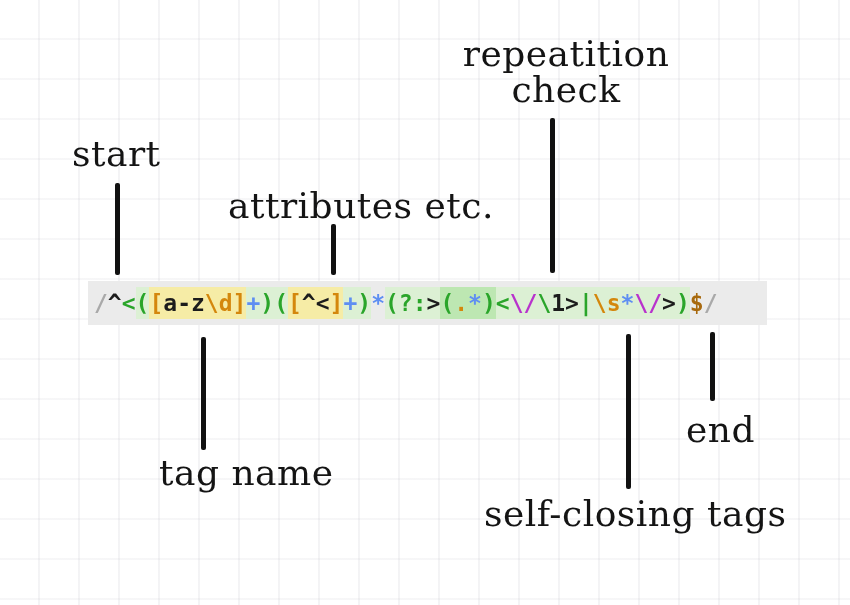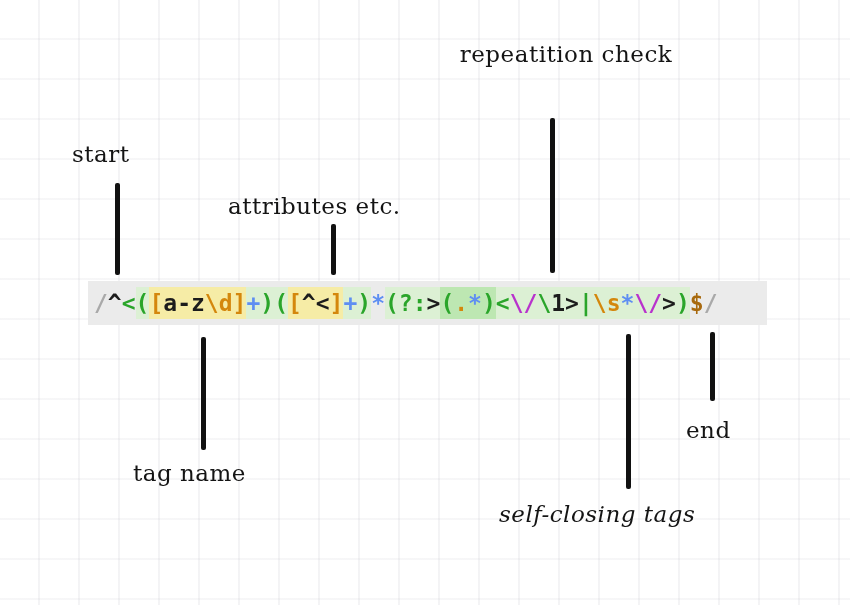--- a/index.html
+++ b/index.html
@@ -5,21 +5,21 @@
   html,body { margin:0; padding:0; background:#fff; }
   #canvas {
     position:relative; width:850px; height:605px; overflow:hidden;
     background-color:#ffffff;
     background-image:
       repeating-linear-gradient(to right,  transparent 0 38px, rgba(185,185,195,0.16) 38px 40px),
       repeating-linear-gradient(to bottom, transparent 0 38px, rgba(185,185,195,0.12) 38px 40px);
     font-family:"DejaVu Serif","Liberation Serif",serif;
   }
   .lbl {
-    position:absolute; color:#141414; font-size:23px; line-height:36px;
+    position:absolute; color:#141414; font-size:36px; line-height:36px;
     white-space:nowrap; letter-spacing:0.5px;
   }
   .lbl-center { text-align:center; white-space:normal; }
   .vline {
     position:absolute; width:5px; background:#111; border-radius:2px;
   }
   #regex-bar {
     position:absolute; left:88px; top:281px; width:679px; height:44px;
     display:flex; align-items:center; padding-left:6px; box-sizing:border-box;
     font-family:"DejaVu Sans Mono","Liberation Mono",monospace;
@@ -41,21 +41,21 @@
 
   <div class="lbl" style="left:72px; top:136px;text-align:right;">start</div>
   <div class="vline" style="left:115px; top:183px; height:92px;"></div>
 
   <div class="lbl" style="left:228px; top:188px;">attributes etc.</div>
   <div class="vline" style="left:331px; top:224px; height:51px;"></div>
 
   <div id="regex-bar" style="background: rgb(235, 235, 235);"><span class="tok" style="color: rgb(169, 169, 169);">/</span><span class="tok" style="color: rgb(28, 28, 28);">^</span><span class="tok" style="color: rgb(42, 165, 42);">&lt;</span><span class="tok" style="color: rgb(42, 165, 42); background: rgb(220, 240, 212);">(</span><span class="tok" style="color: rgb(212, 135, 12); background: rgb(246, 236, 166);">[</span><span class="tok" style="color: rgb(28, 28, 28); background: rgb(246, 236, 166);">a-z</span><span class="tok" style="color: rgb(212, 135, 12); background: rgb(246, 236, 166);">\d</span><span class="tok" style="color: rgb(212, 135, 12); background: rgb(246, 236, 166);">]</span><span class="tok" style="color: rgb(94, 142, 242); background: rgb(220, 240, 212);">+</span><span class="tok" style="color: rgb(42, 165, 42); background: rgb(220, 240, 212);">)</span><span class="tok" style="color: rgb(42, 165, 42); background: rgb(220, 240, 212);">(</span><span class="tok" style="color: rgb(212, 135, 12); background: rgb(246, 236, 166);">[</span><span class="tok" style="color: rgb(28, 28, 28); background: rgb(246, 236, 166);">^&lt;</span><span class="tok" style="color: rgb(212, 135, 12); background: rgb(246, 236, 166);">]</span><span class="tok" style="color: rgb(94, 142, 242); background: rgb(220, 240, 212);">+</span><span class="tok" style="color: rgb(42, 165, 42); background: rgb(220, 240, 212);">)</span><span class="tok" style="color: rgb(94, 142, 242);">*</span><span class="tok" style="color: rgb(42, 165, 42); background: rgb(220, 240, 212);">(?:</span><span class="tok" style="color: rgb(28, 28, 28); background: rgb(220, 240, 212);">&gt;</span><span class="tok" style="color: rgb(42, 165, 42); background: rgb(189, 231, 178);">(</span><span class="tok" style="color: rgb(212, 135, 12); background: rgb(189, 231, 178);">.</span><span class="tok" style="color: rgb(94, 142, 242); background: rgb(189, 231, 178);">*</span><span class="tok" style="color: rgb(42, 165, 42); background: rgb(189, 231, 178);">)</span><span class="tok" style="color: rgb(42, 165, 42); background: rgb(220, 240, 212);">&lt;</span><span class="tok" style="color: rgb(184, 50, 204); background: rgb(220, 240, 212);">\/</span><span class="tok" style="color: rgb(42, 165, 42); background: rgb(220, 240, 212);">\</span><span class="tok" style="color: rgb(28, 28, 28); background: rgb(220, 240, 212);">1</span><span class="tok" style="color: rgb(28, 28, 28); background: rgb(220, 240, 212);">&gt;</span><span class="tok" style="color: rgb(42, 165, 42); background: rgb(220, 240, 212);">|</span><span class="tok" style="color: rgb(212, 135, 12); background: rgb(220, 240, 212);">\s</span><span class="tok" style="color: rgb(94, 142, 242); background: rgb(220, 240, 212);">*</span><span class="tok" style="color: rgb(184, 50, 204); background: rgb(220, 240, 212);">\/</span><span class="tok" style="color: rgb(28, 28, 28); background: rgb(220, 240, 212);">&gt;</span><span class="tok" style="color: rgb(42, 165, 42); background: rgb(220, 240, 212);">)</span><span class="tok" style="color: rgb(168, 105, 15);">$</span><span class="tok" style="color: rgb(169, 169, 169);">/</span></div>
 
   <div class="vline" style="left:201px; top:337px; height:113px;"></div>
-  <div class="lbl" style="left:133px; top:455px;">tag name</div>
+  <div class="lbl" style="left:159px; top:455px;">tag name</div>
 
   <div class="vline" style="left:626px; top:334px; height:155px;"></div>
-  <div class="lbl" style="left:499px; top:496px;font-style:italic;">self-closing tags</div>
+  <div class="lbl" style="left:484px; top:496px;">self-closing tags</div>
 
   <div class="vline" style="left:710px; top:332px; height:69px;"></div>
   <div class="lbl" style="left:686px; top:412px;">end</div>
 
 </div>
 
 </body></html>

